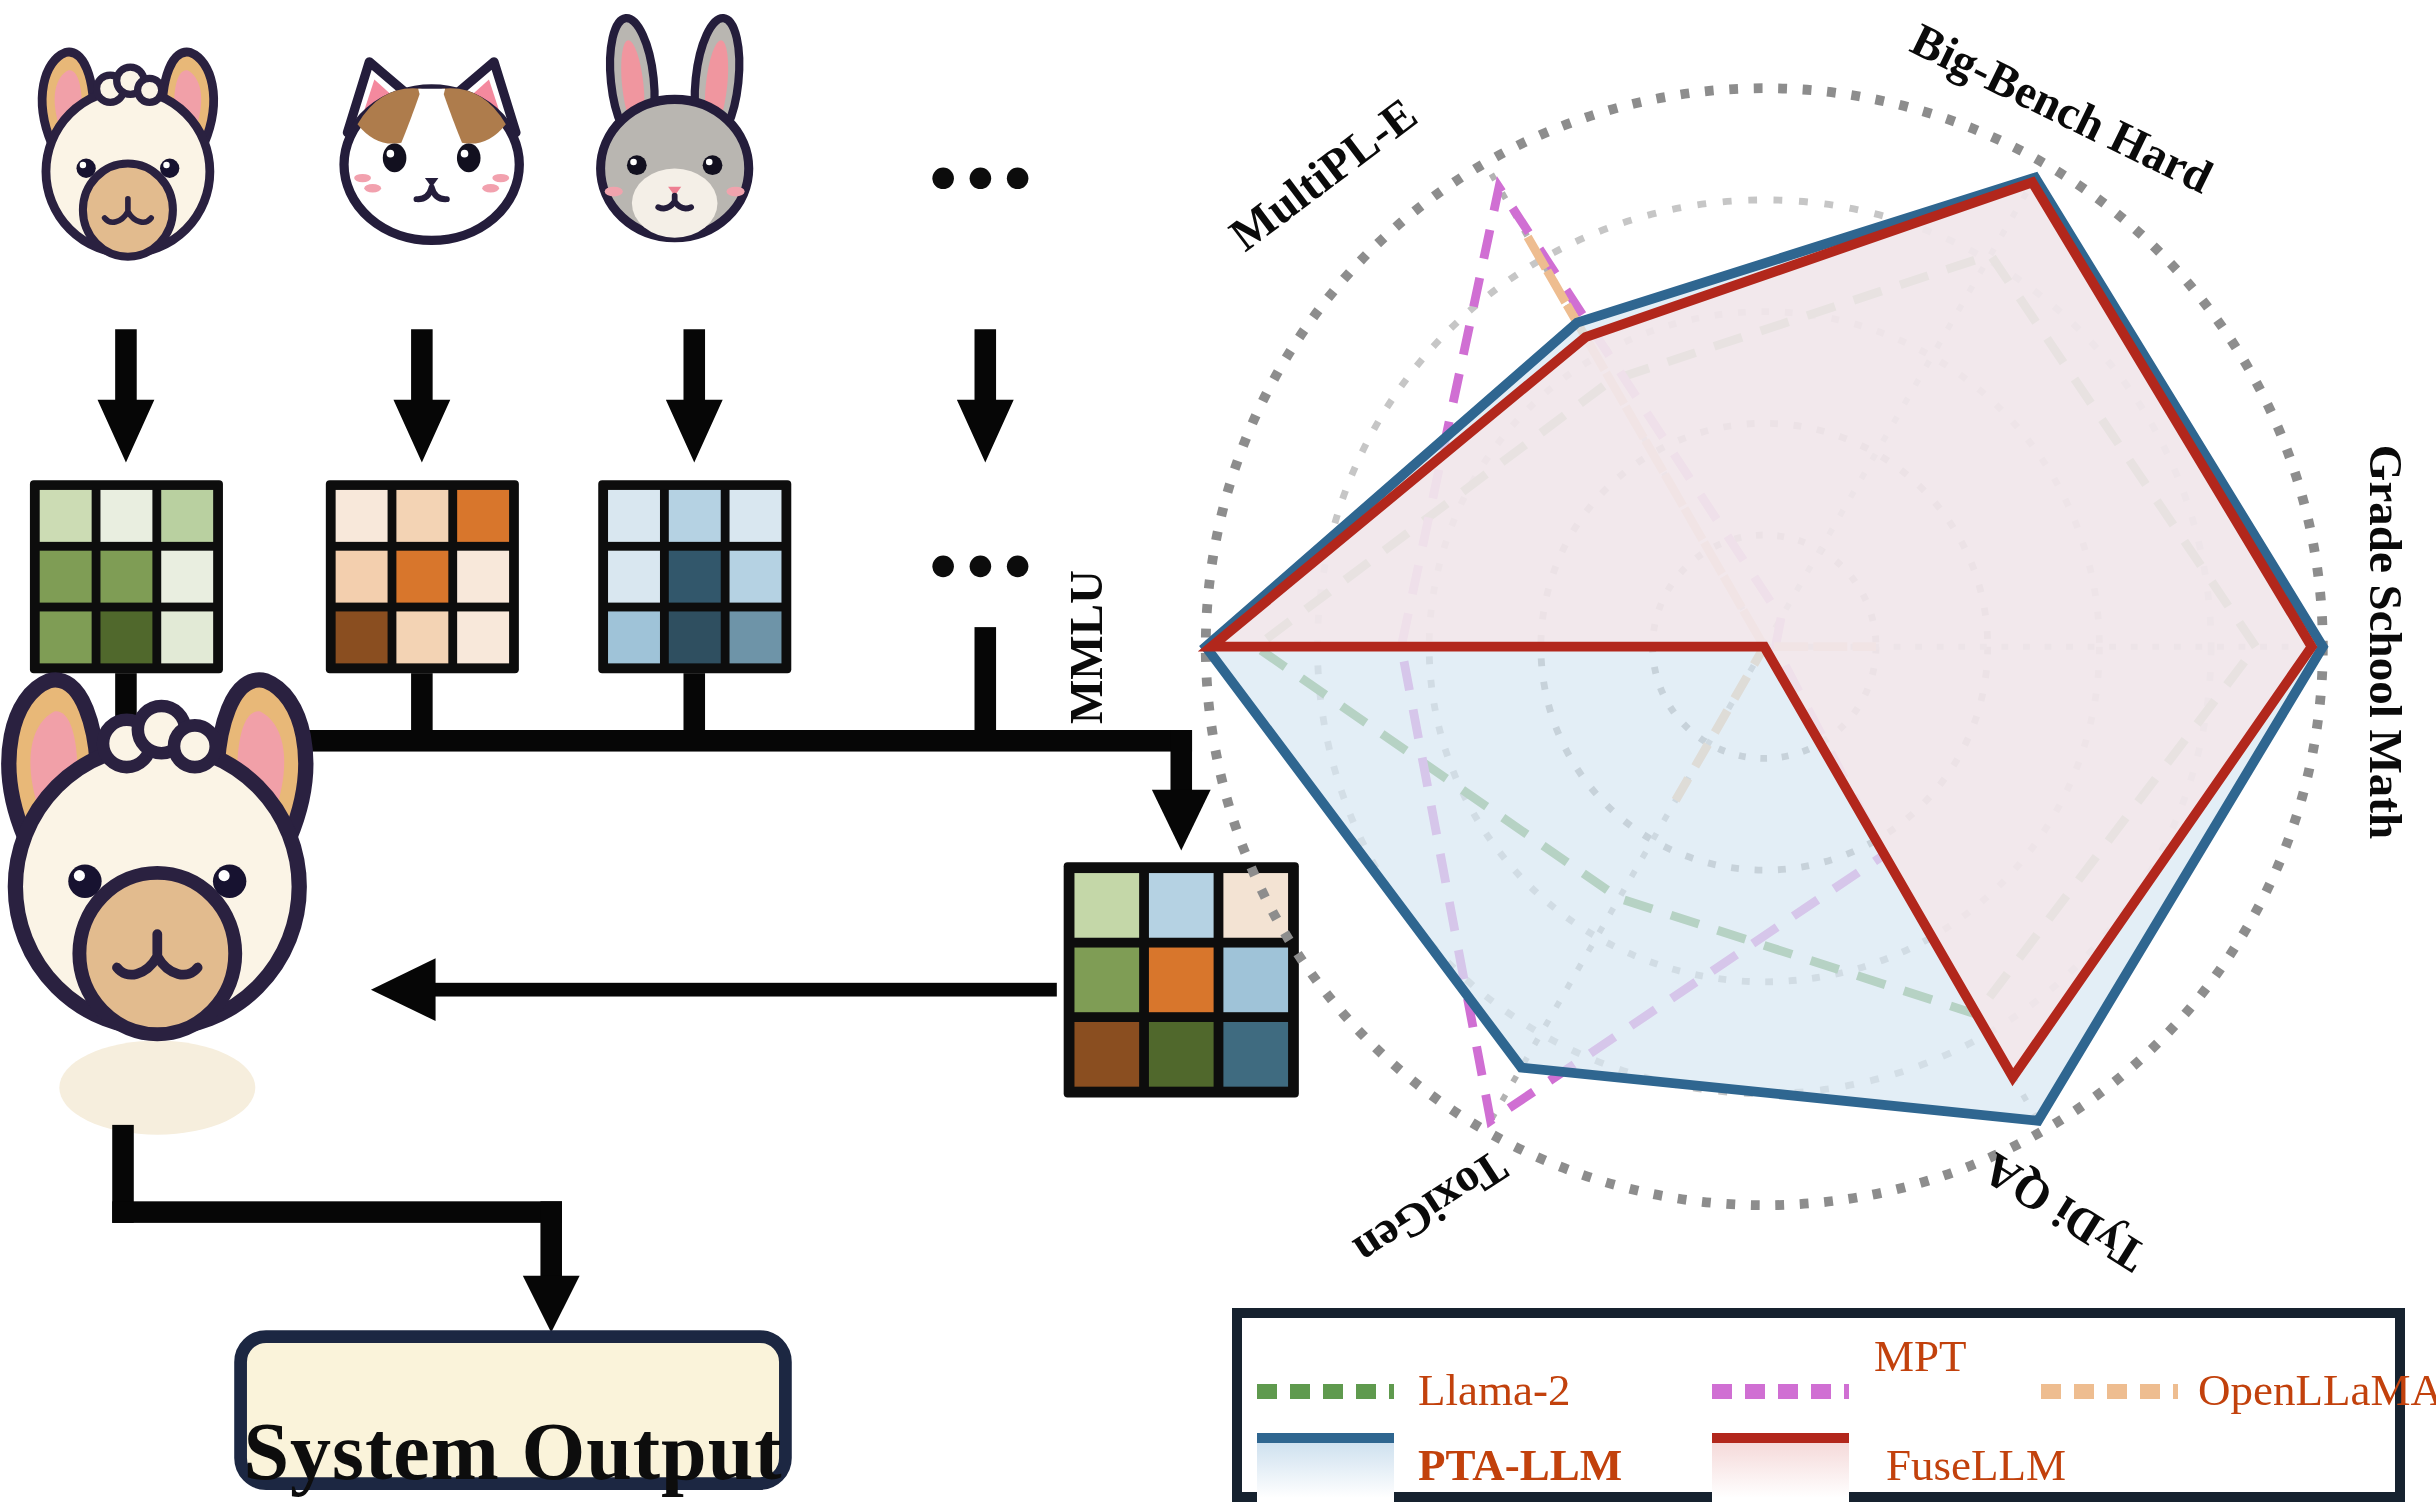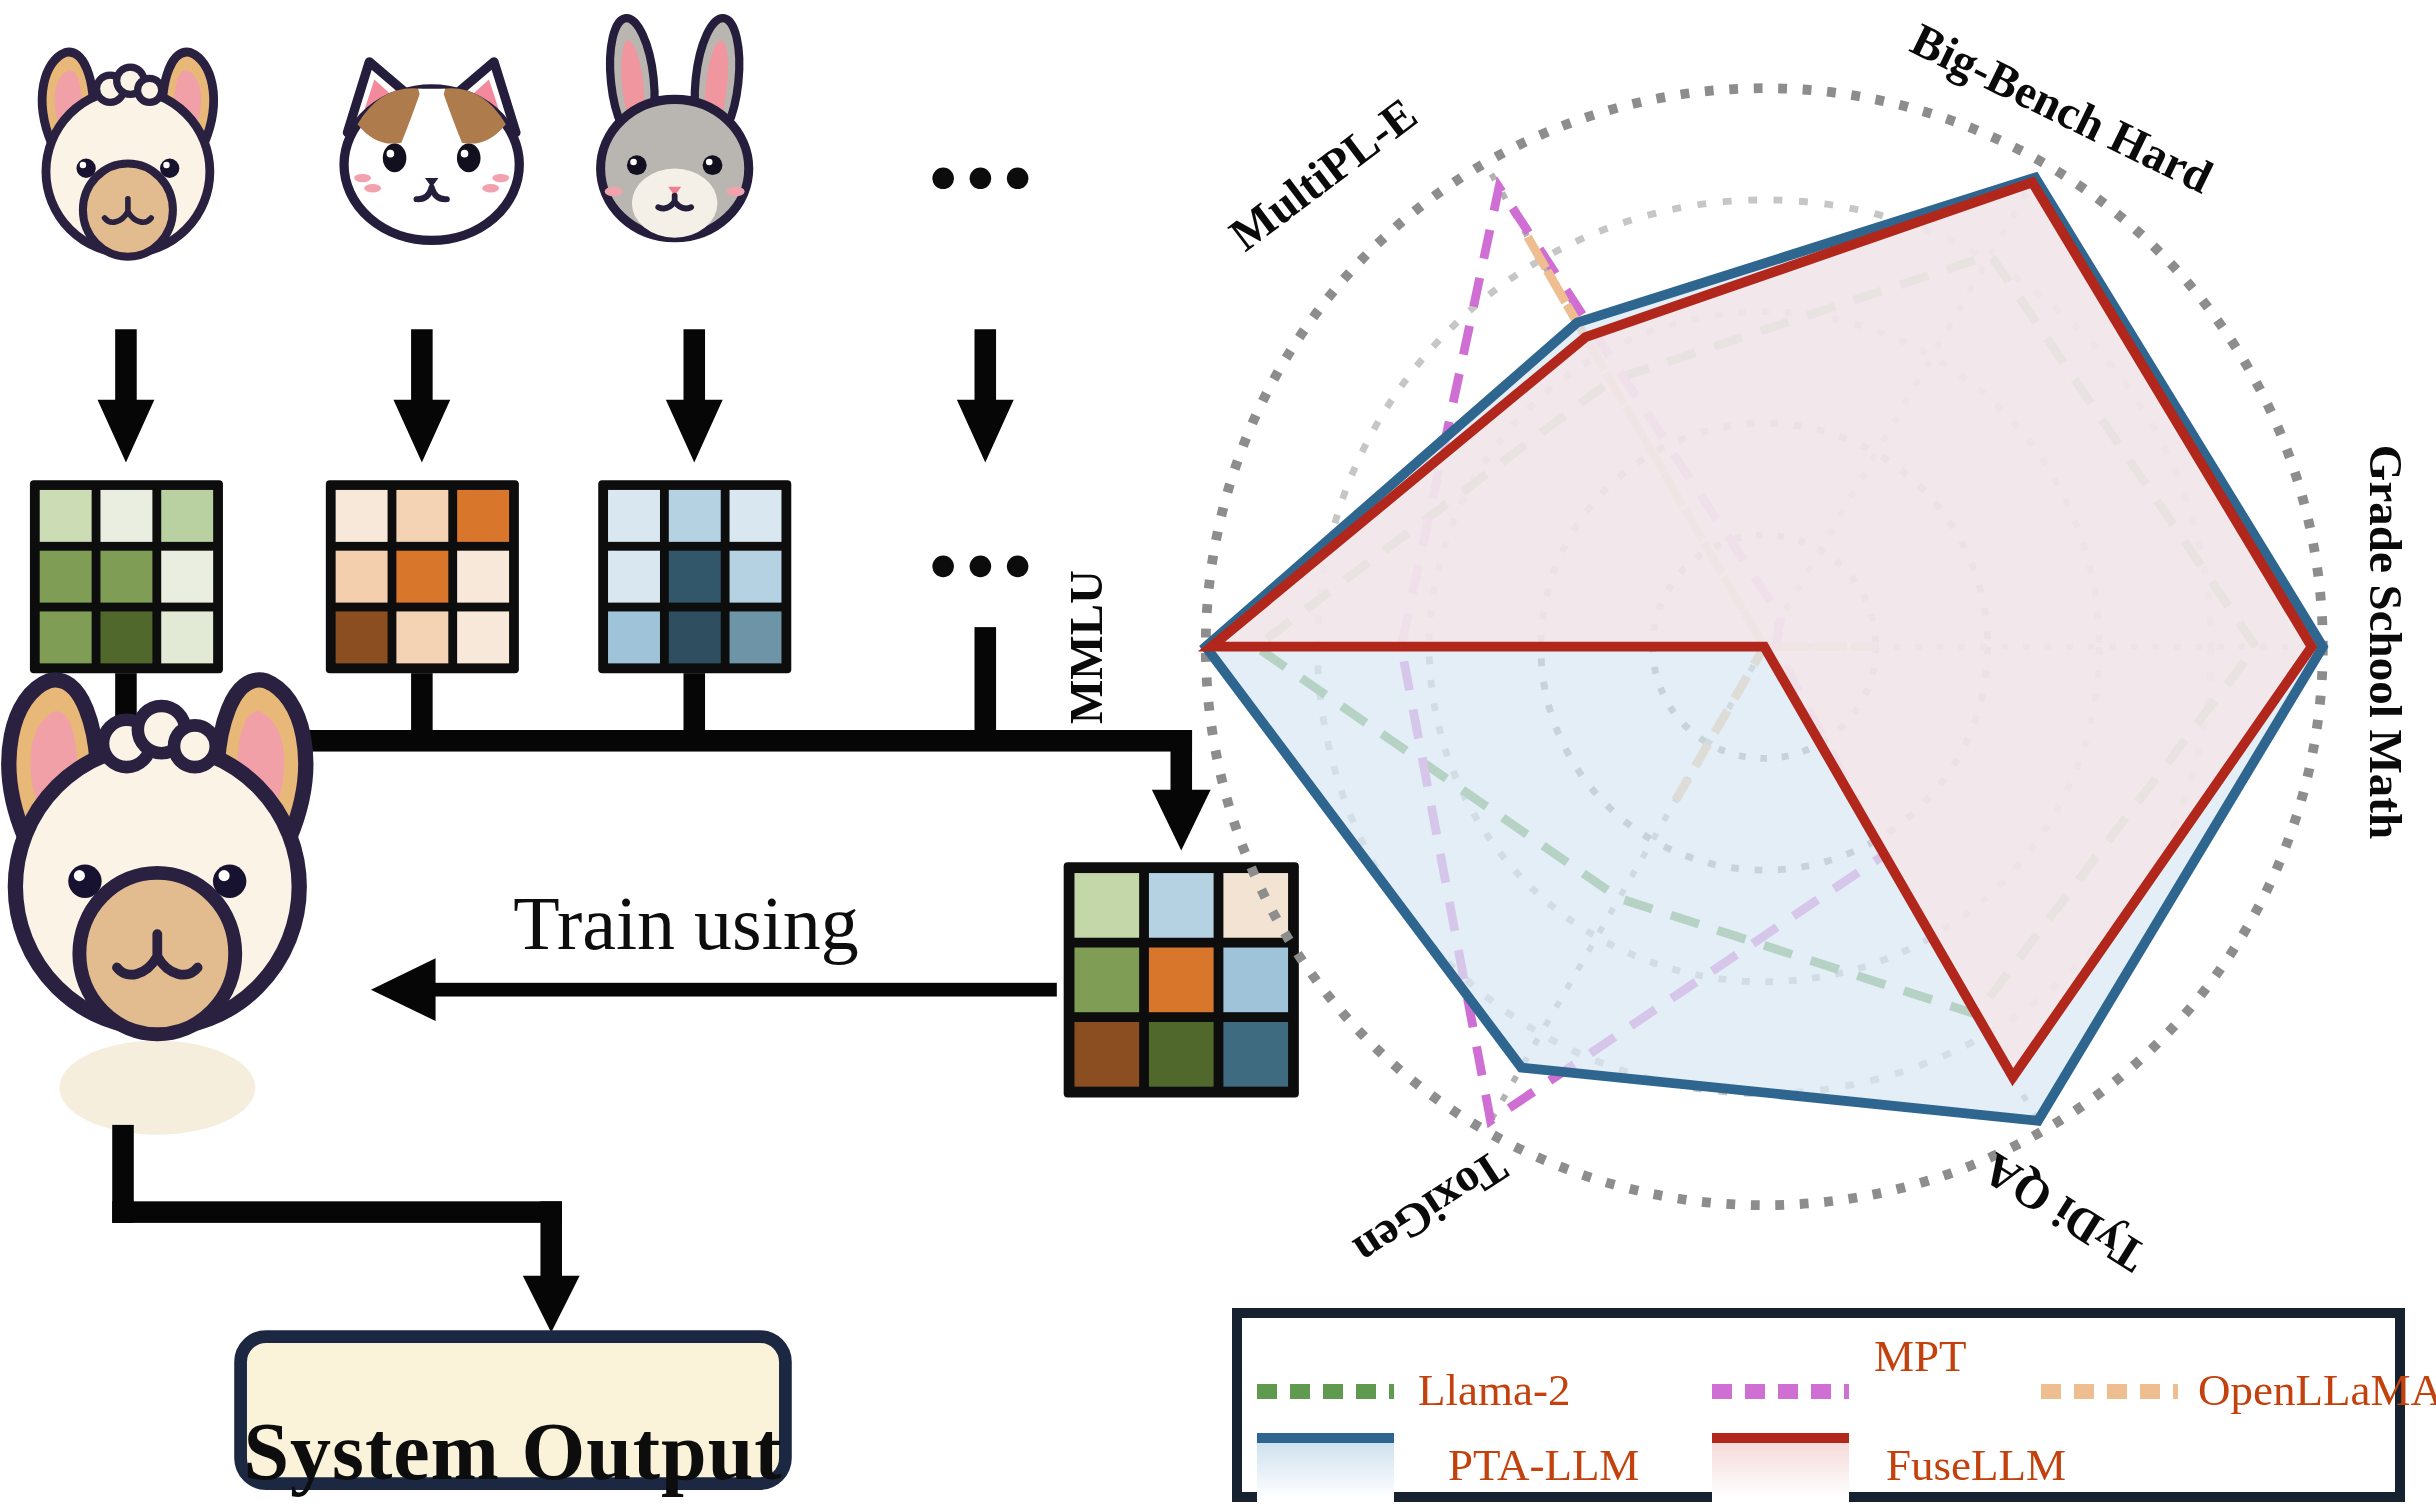--- a/index.html
+++ b/index.html
@@ -7,21 +7,21 @@
           font-family:"Liberation Serif","DejaVu Serif",serif;}
   #scene{position:absolute;left:0;top:0;}
   .txt{position:absolute;color:#0d0d0d;white-space:nowrap;}
   .axis-label{font-weight:bold;font-size:47px;transform-origin:center;color:#0a0a0a;}
   .train-line{font-size:76px;transform:translate(-50%,-50%);}
   .sysout{font-size:82px;font-weight:700;transform:translate(-50%,-50%);letter-spacing:1px;margin-top:40px;}
   
   #legend-box{position:absolute;left:1232px;top:1308px;width:1153px;height:174px;
               background:#ffffff;border:10.8px solid #16222f;}
   .leg-label{font-size:45px;color:#c2410c;}
-  .leg-bold{font-weight:normal;margin-left:30px;}
+  .leg-bold{font-weight:bold;}
   .dot-swatch{position:absolute;width:137px;height:14.7px;}
   .grad-swatch{position:absolute;width:137px;height:61px;}
 </style>
 </head>
 <body>
 
 <div id="canvas">
 
 <svg id="scene" width="2437" height="1509" viewBox="0 0 2486 1540">
   <defs>
@@ -201,21 +201,20 @@
         <polygon points="2301.6,660 2030.8500000000001,260.15607107272467 1643.25,388.50103591357845 1281.3,659.9999999999999 1651.7999999999997,916.6899296817076 2016.6000000000001,1035.1622049194189" fill="none" stroke="#5f9a4e" stroke-width="9" stroke-dasharray="30 20" stroke-linejoin="miter"></polygon>
         <polygon points="1811.4,660 1817.1,630.3819311905722 1529.25,191.04724385072643 1429.5,660 1520.6999999999998,1143.7617905539873 1922.55,872.2628264675659" fill="none" stroke="#d06fd3" stroke-width="9" stroke-dasharray="30 20" stroke-linejoin="miter"></polygon>
         <polygon points="1914,660 1800,660 1557.75,240.41069186643944 1800,660 1705.9499999999998,822.8993784518528 1800,660" fill="none" stroke="#eebd90" stroke-width="9" stroke-dasharray="24 16" stroke-linejoin="miter"></polygon>
         <polygon points="2370,660 2076.45,181.1745542475839 1609.0500000000002,329.26489829472285 1230,659.9999999999999 1552.0499999999997,1089.4619977367029 2079.3,1143.7617905539873" fill="rgba(216,232,243,0.72)" stroke="none"></polygon>
         <polygon points="2358.6,660 2073.6,186.11089904915525 1617.6000000000001,344.07393269943674 1235.7,659.9999999999999 1800,660 2053.65,1099.3346873398457" fill="rgba(246,231,233,0.78)" stroke="none"></polygon>
         <polygon points="2370,660 2076.45,181.1745542475839 1609.0500000000002,329.26489829472285 1230,659.9999999999999 1552.0499999999997,1089.4619977367029 2079.3,1143.7617905539873" fill="none" stroke="#2f6690" stroke-width="10" stroke-linejoin="miter"></polygon>
         <polygon points="2358.6,660 2073.6,186.11089904915525 1617.6000000000001,344.07393269943674 1235.7,659.9999999999999 1800,660 2053.65,1099.3346873398457" fill="none" stroke="#b2271c" stroke-width="10" stroke-linejoin="miter"></polygon>
       </g>
 </svg>
 
-<div class="txt train-line" style="left:686px;top:923px;">Train using</div>
 <div class="txt sysout" style="left:513px;top:1412px;">System Output</div>
 
 <div class="txt axis-label" style="left:2386px;top:642px;transform:translate(-50%,-50%) rotate(90deg);">Grade School Math</div>
 <div class="txt axis-label" style="left:2062px;top:108px;transform:translate(-50%,-50%) rotate(26deg);">Big-Bench Hard</div>
 <div class="txt axis-label" style="left:1323px;top:174px;transform:translate(-50%,-50%) rotate(-37deg);">MultiPL-E</div>
 <div class="txt axis-label" style="left:1086px;top:647px;transform:translate(-50%,-50%) rotate(-90deg);">MMLU</div>
 <div class="txt axis-label" style="left:1431px;top:1209px;transform:translate(-50%,-50%) rotate(147deg);">ToxiGen</div>
 <div class="txt axis-label" style="left:2064px;top:1213px;transform:translate(-50%,-50%) rotate(212deg);">TyDi QA</div>
 
 <div id="legend-box"></div>

